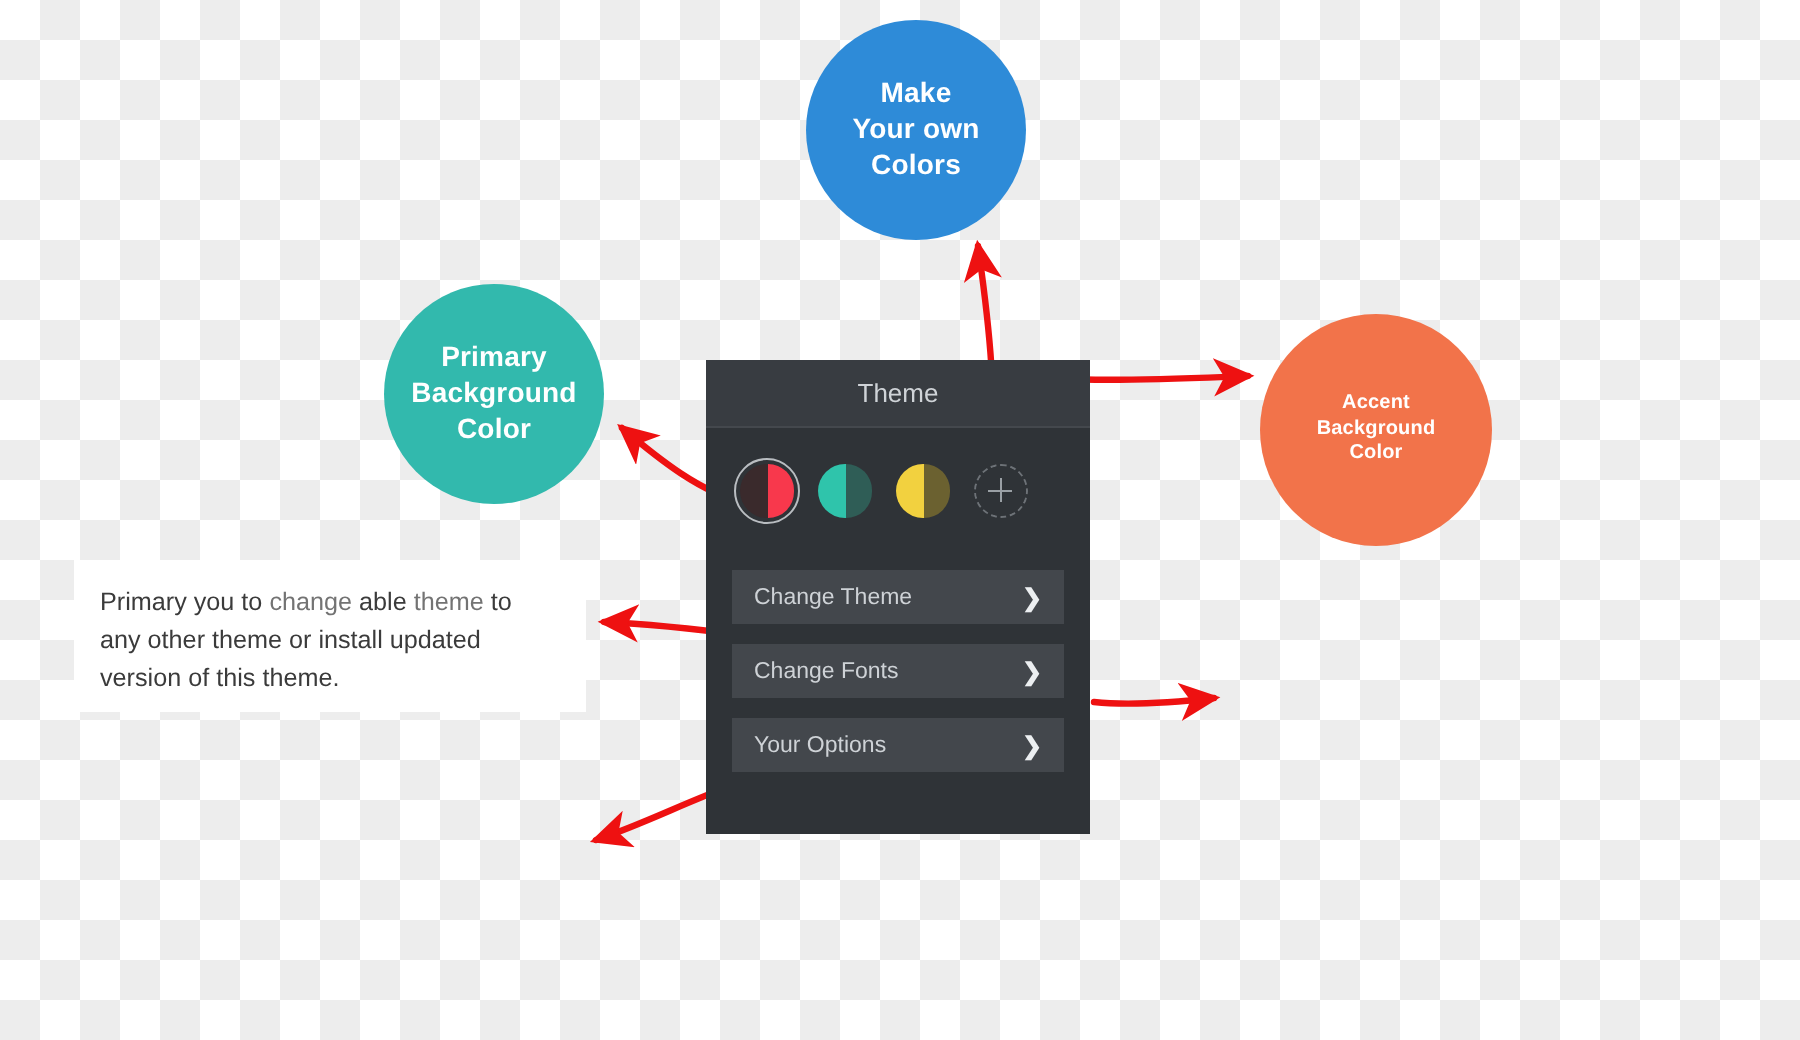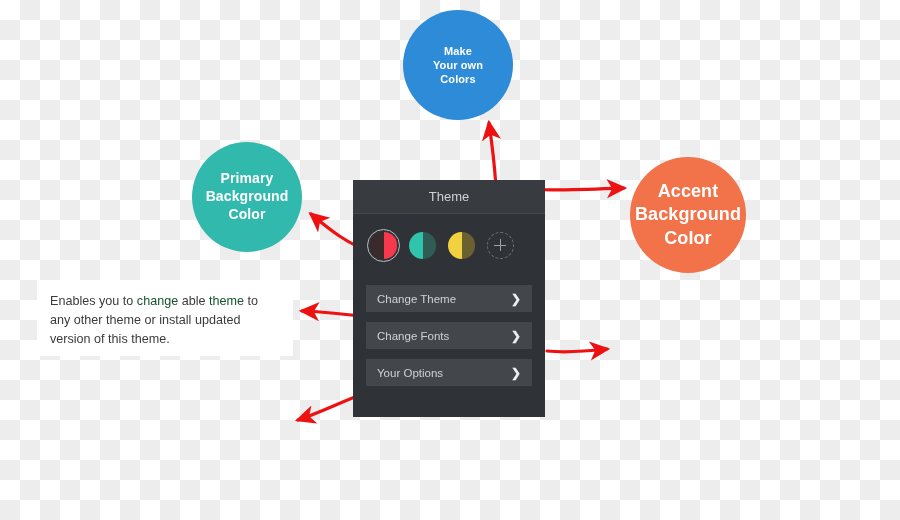--- a/index.html
+++ b/index.html
@@ -44,33 +44,33 @@
     color: #ffffff;
     font-weight: bold;
     line-height: 1.28;
     letter-spacing: 0.1px;
     box-sizing: border-box;
   }
   #bubble-make-colors {
     left: 403px; top: 10px;
     width: 110px; height: 110px;
     background: #2e8bd8;
-    font-size: 11px;
+    font-size: 14px;
   }
   #bubble-primary {
     left: 192px; top: 142px;
     width: 110px; height: 110px;
     background: #32b9ad;
     font-size: 14px;
   }
   #bubble-accent {
     left: 630px; top: 157px;
     width: 116px; height: 116px;
     background: #f2734a;
-    font-size: 18px;
+    font-size: 10px;
   }
 
   
   #theme-panel {
     position: absolute;
     left: 353px; top: 180px;
     width: 192px; height: 237px;
     background: #2f3337;
     box-sizing: border-box;
   }
@@ -176,21 +176,21 @@
     width: 263px; height: 90px;
     background: #ffffff;
     padding: 12px 14px 0 14px;
   }
   #callout-left-bottom {
     left: 30px; top: 407px;
     width: 262px; height: 67px;
     background: #9bdcfb;
     padding: 11px 14px 0 16px;
   }
-  .hl-orange { color: #14532d; }
+  .hl-orange { color: #737373; }
   .hl-red    { color: #fb3b3b; }
   .hl-teal   { color: #3fc9c0; }
 </style>
 </head>
 <body>
 
 <div id="canvas">
 
   <svg id="arrows" viewBox="0 0 900 520">
     <defs>
@@ -263,18 +263,18 @@
         <span class="chev">❯</span>
       </div>
       <div class="panel-btn">
         <span class="btn-label">Your Options</span>
         <span class="chev">❯</span>
       </div>
     </div>
   </div>
 
   <div class="callout" id="callout-left-top">
-    <span><span>Enables you to </span><span class="hl-orange">change</span><span> able </span><span class="hl-orange">theme</span><span> to any other theme or install updated version of this theme.</span></span>
+    <span><span>Primary you to </span><span class="hl-orange">change</span><span> able </span><span class="hl-orange">theme</span><span> to any other theme or install updated version of this theme.</span></span>
   </div>
 
 
 
 </div>
 
 </body></html>

